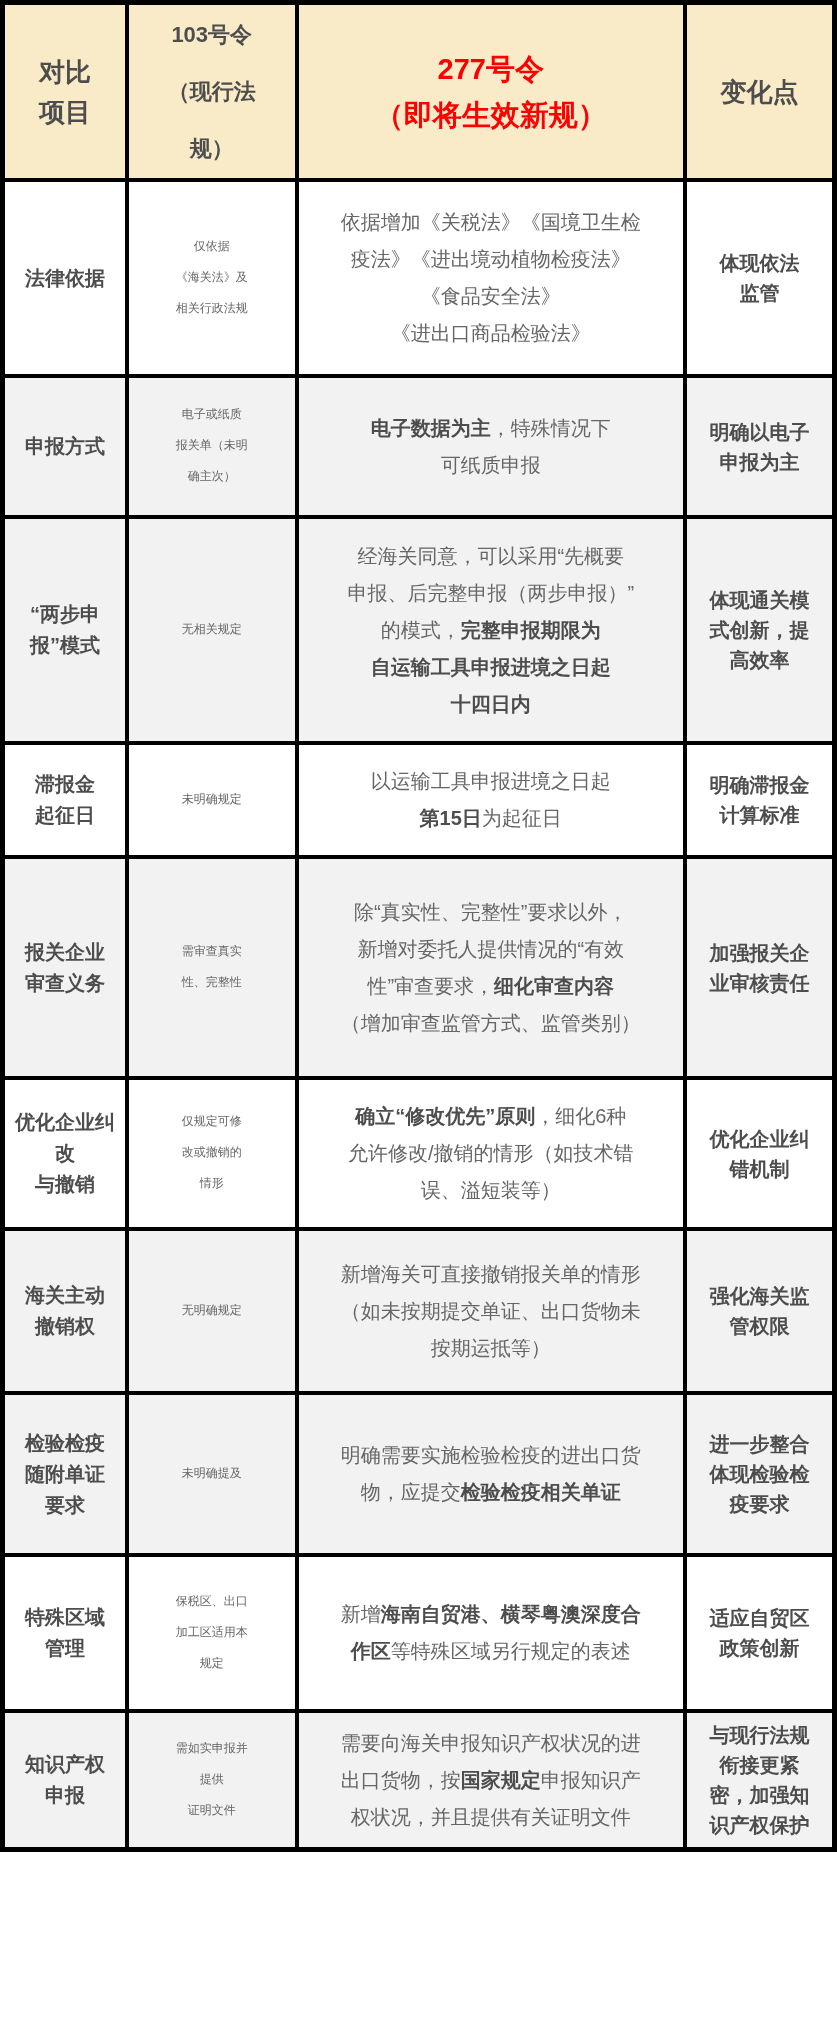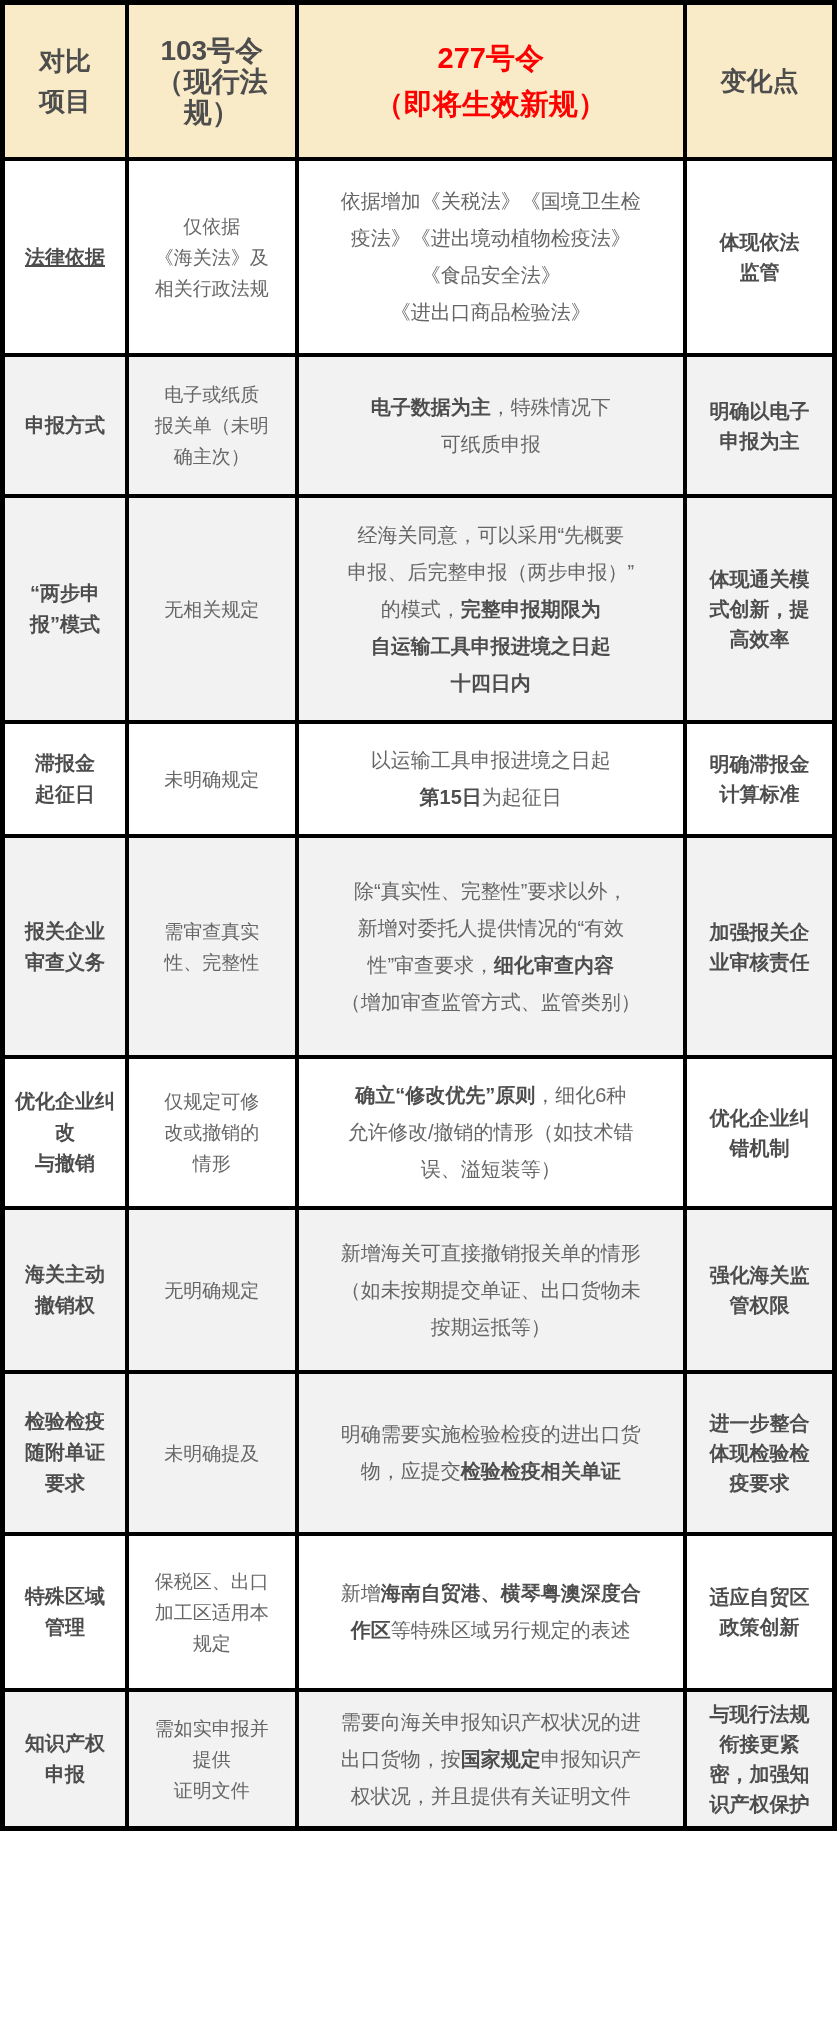--- a/index.html
+++ b/index.html
@@ -9,24 +9,24 @@
     --txt:#666666;
     --txt-bold:#4D4D4D;
     --red:#FF0000;
   }
   html,body{margin:0;padding:0;background:#fff;}
   body{font-family:"Liberation Sans","DejaVu Sans",sans-serif;}
   table{border-collapse:collapse;width:837px;table-layout:fixed;border:5px solid var(--border-c);}
   th,td{border:4px solid var(--border-c);text-align:center;vertical-align:middle;overflow:hidden;white-space:pre-line;}
   thead th{background:var(--header-bg);color:var(--txt-bold);font-weight:bold;height:150px;}
   th.h1,th.h4{font-size:26px;line-height:40px;}
-  th.h2{font-size:28px;line-height:31px;}
+  th.h2{font-size:22px;line-height:57px;}
   th.h3{font-size:29px;line-height:46px;color:var(--red);text-align:center;}
   td.c1{font-size:20px;font-weight:bold;line-height:31px;color:var(--txt-bold);padding:6px 2px;}
-  td.c2{font-size:19px;line-height:31px;color:var(--txt);padding:6px 4px;}
+  td.c2{font-size:12px;line-height:31px;color:var(--txt);padding:6px 4px;font-family:Liberation Mono, monospace;}
   td.c3{font-size:20px;line-height:37px;color:var(--txt);padding:8px 6px;}
   td.c4{font-size:20px;font-weight:bold;line-height:30px;color:var(--txt-bold);padding:6px 2px;}
   tr.alt td{background:var(--row-alt);}
   .b{font-weight:bold;color:var(--txt-bold);text-align:right;}
 </style>
 </head>
 <body>
 
 <div>
   <table>
@@ -43,21 +43,21 @@
         <th class="h2">103号令
 （现行法
 规）</th>
         <th class="h3">277号令
 （即将生效新规）</th>
         <th class="h4">变化点</th>
       </tr>
     </thead>
     <tbody>
         <tr>
-          <td class="c1" style="height: 180px; text-decoration: underline;">法律依据</td>
+          <td class="c1" style="height: 180px;">法律依据</td>
           <td class="c2"><span>仅依据
 《海关法》及
 相关行政法规</span></td>
           <td class="c3"><span>依据增加《关税法》《国境卫生检
 疫法》《进出境动植物检疫法》
 《食品安全法》
 《进出口商品检验法》</span></td>
           <td class="c4">体现依法
 监管</td>
         </tr>
@@ -122,21 +122,21 @@
           <td class="c1" style="height: 148px;">海关主动
 撤销权</td>
           <td class="c2"><span>无明确规定</span></td>
           <td class="c3"><span>新增海关可直接撤销报关单的情形
 （如未按期提交单证、出口货物未
 按期运抵等）</span></td>
           <td class="c4">强化海关监
 管权限</td>
         </tr>
         <tr class="alt">
-          <td class="c1" style="height: 146px; font-family: Liberation Mono, monospace;">检验检疫
+          <td class="c1" style="height: 146px;">检验检疫
 随附单证
 要求</td>
           <td class="c2"><span>未明确提及</span></td>
           <td class="c3"><span>明确需要实施检验检疫的进出口货
 物，应提交</span><span class="b">检验检疫相关单证</span></td>
           <td class="c4">进一步整合
 体现检验检
 疫要求</td>
         </tr>
         <tr>

